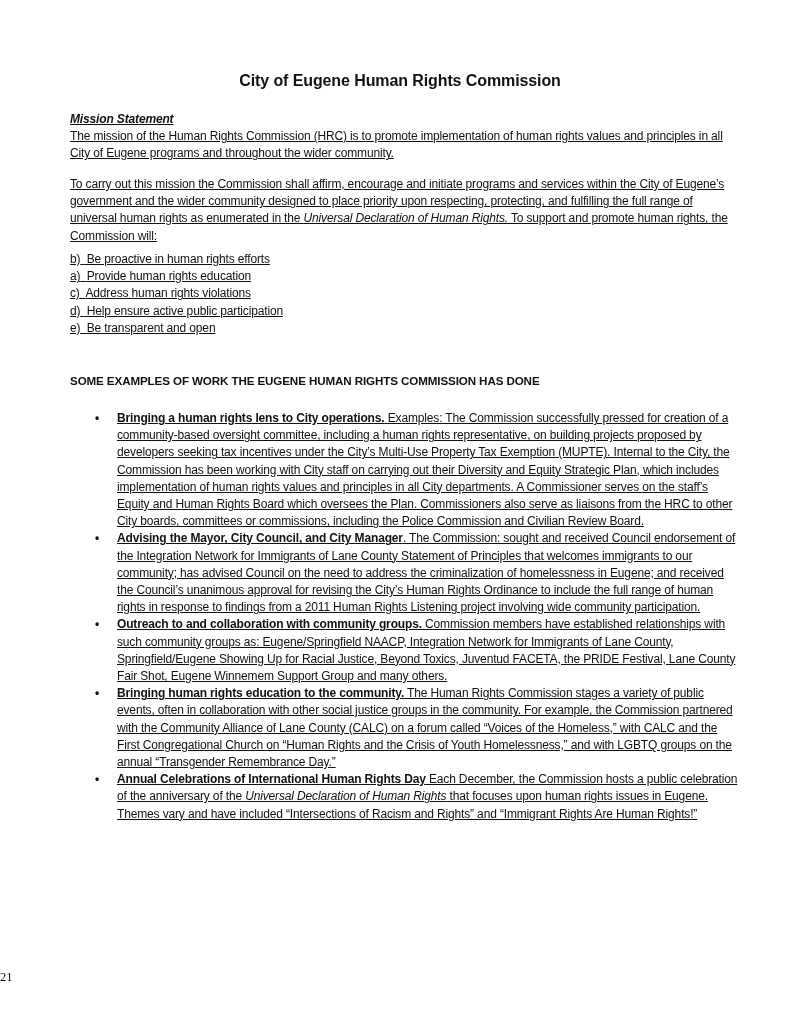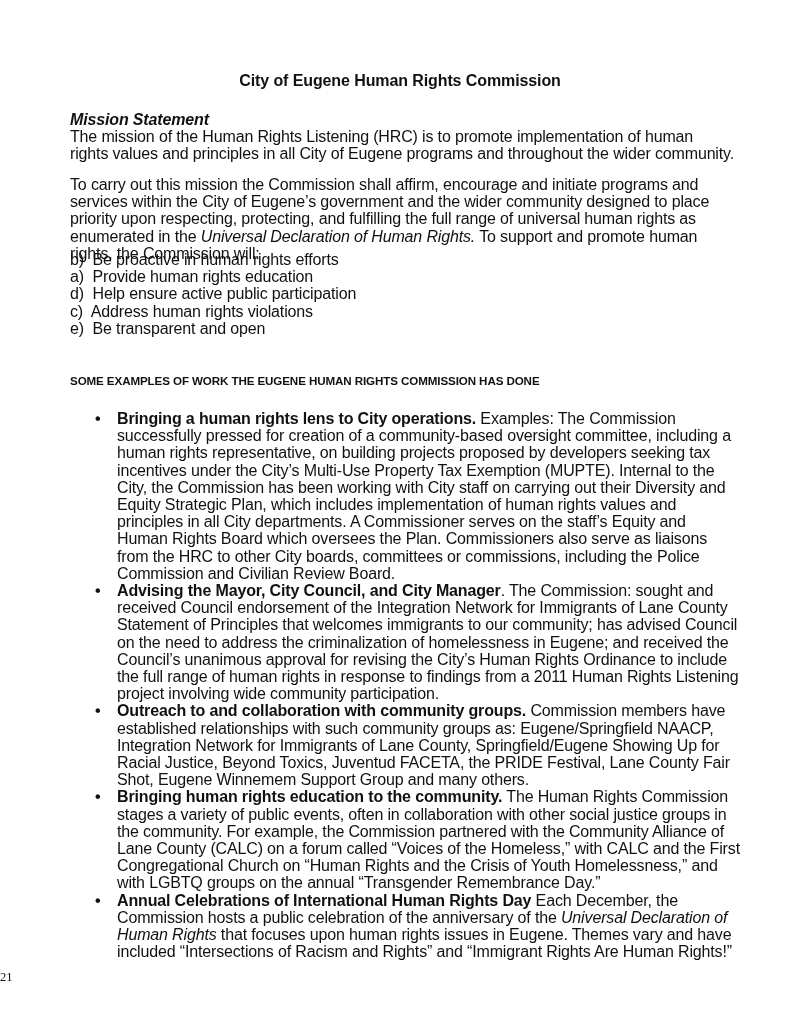--- a/index.html
+++ b/index.html
@@ -5,21 +5,21 @@
     html, body { margin: 0; padding: 0; background: #ffffff; }
     body {
       width: 800px; height: 1035px; position: relative; overflow: hidden;
       font-family: "Liberation Sans", sans-serif; color: #111;
     }
     .page { position: absolute; left: 70px; top: 0; width: 665px; }
     .title {
       position: absolute; left: 0; width: 660px; top: 72px;
       text-align: center; font-weight: bold; font-size: 16px; letter-spacing: -0.1px;
     }
-    .body-text { font-size: 16px; line-height: 17.2px; letter-spacing: -0.15px; }
+    .body-text { font-size: 12px; line-height: 17.2px; letter-spacing: -0.15px; text-decoration: underline; }
     .mission-heading { position: absolute; top: 111px; left: 0; font-weight: bold; font-style: italic; }
     .p1 { position: absolute; top: 128px; left: 0; width: 665px; }
     .p2 { position: absolute; top: 176px; left: 0; width: 665px; }
     .abc { position: absolute; top: 251px; left: 0; }
     .abc div { white-space: pre; }
     .section-heading { position: absolute; top: 374px; left: 0; font-weight: bold; font-size: 11.6px; letter-spacing: -0.1px; }
     .bullets { position: absolute; top: 410px; left: 20px; width: 650px; margin: 0; padding: 0; list-style: none; }
     .bullets li { position: relative; padding-left: 27px; margin: 0; }
     .bullet-dot { position: absolute; left: 5px; top: 0; font-weight: bold; }
     .lead { font-weight: bold; }
@@ -29,29 +29,29 @@
       font-family: "Liberation Serif", serif; font-size: 12.5px;
     }
   </style>
 </head>
 <body>
 
 <div class="page">
   <div class="title">City of Eugene Human Rights Commission</div>
 
   <div class="body-text mission-heading">Mission Statement</div>
-  <div class="body-text p1">The mission of the Human Rights Listening (HRC) is to promote implementation of human rights values and principles in all City of Eugene programs and throughout the wider community.</div>
+  <div class="body-text p1">The mission of the Human Rights Commission (HRC) is to promote implementation of human rights values and principles in all City of Eugene programs and throughout the wider community.</div>
 
   <div class="body-text p2"><span>To carry out this mission the Commission shall affirm, encourage and initiate programs and services within the City of Eugene’s government and the wider community designed to place priority upon respecting, protecting, and fulfilling the full range of universal human rights as enumerated in the </span><i>Universal Declaration of Human Rights.</i><span> To support and promote human rights, the Commission will:</span></div>
 
   <div class="body-text abc">
     <div><span>b)</span> <span> Be proactive in human rights efforts</span></div>
     <div><span>a)</span>  <span>Provide human rights education</span></div>
+    <div><span>c)</span>  <span>Address human rights violations</span></div>
     <div><span>d)</span> <span> Help ensure active public participation</span></div>
-    <div><span>c)</span>  <span>Address human rights violations</span></div>
     <div><span>e)</span>  <span>Be transparent and open</span></div>
   </div>
 
   <div class="section-heading">SOME EXAMPLES OF WORK THE EUGENE HUMAN RIGHTS COMMISSION HAS DONE</div>
 
   <ul class="body-text bullets">
     <li>
       <span class="bullet-dot">•</span>
       <span class="lead">Bringing a human rights lens to City operations.</span><span>  Examples: The Commission successfully pressed for creation of a community-based oversight committee, including a human rights representative, on building projects proposed by developers seeking tax incentives under the City’s Multi-Use Property Tax Exemption (MUPTE).  Internal to the City, the Commission has been working with City staff on carrying out their Diversity and Equity Strategic Plan, which includes implementation of human rights values and principles in all City departments.  A Commissioner serves on the staff’s Equity and Human Rights Board which oversees the Plan. Commissioners also serve as liaisons from the HRC to other City boards, committees or commissions, including the Police Commission and Civilian Review Board.</span>
     </li>

